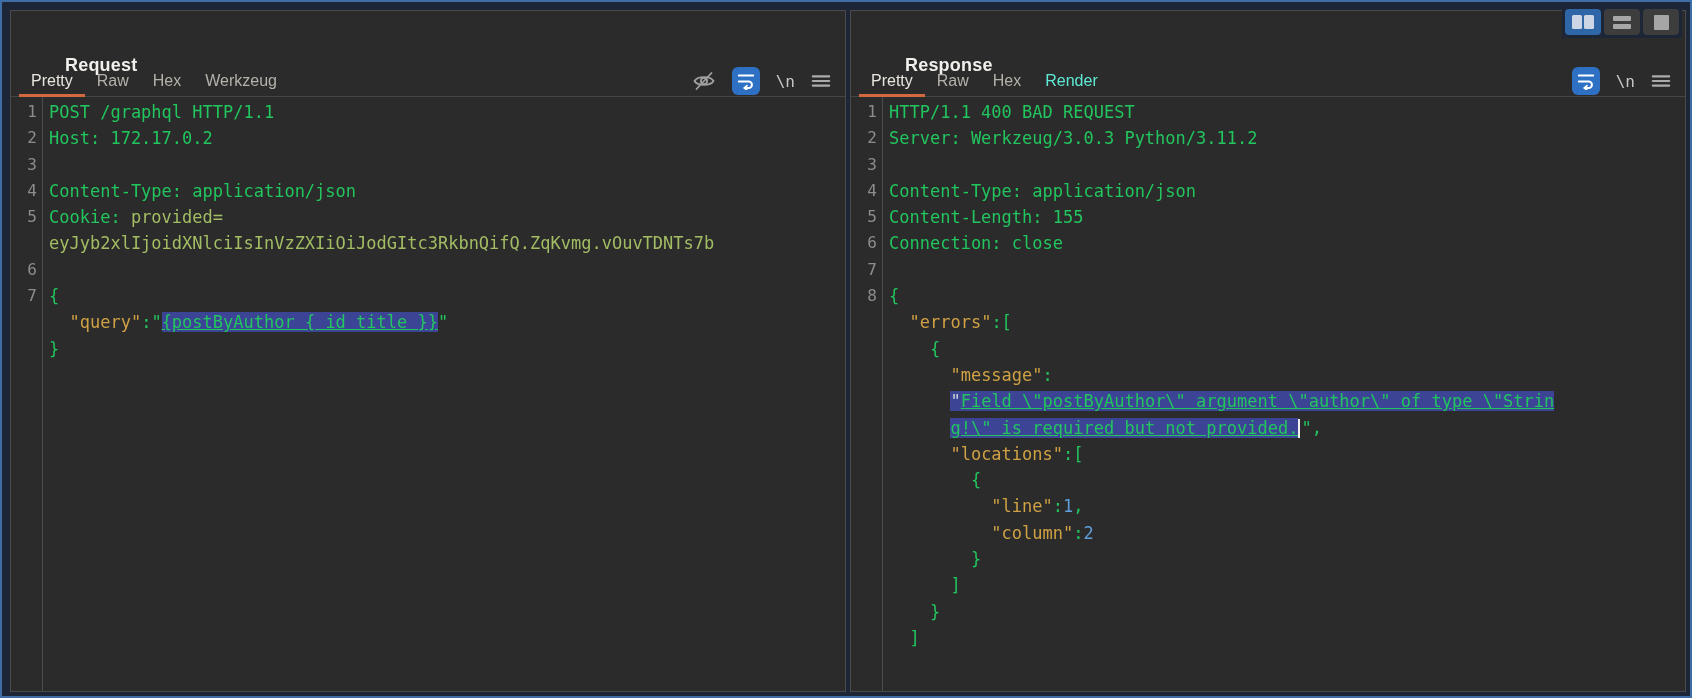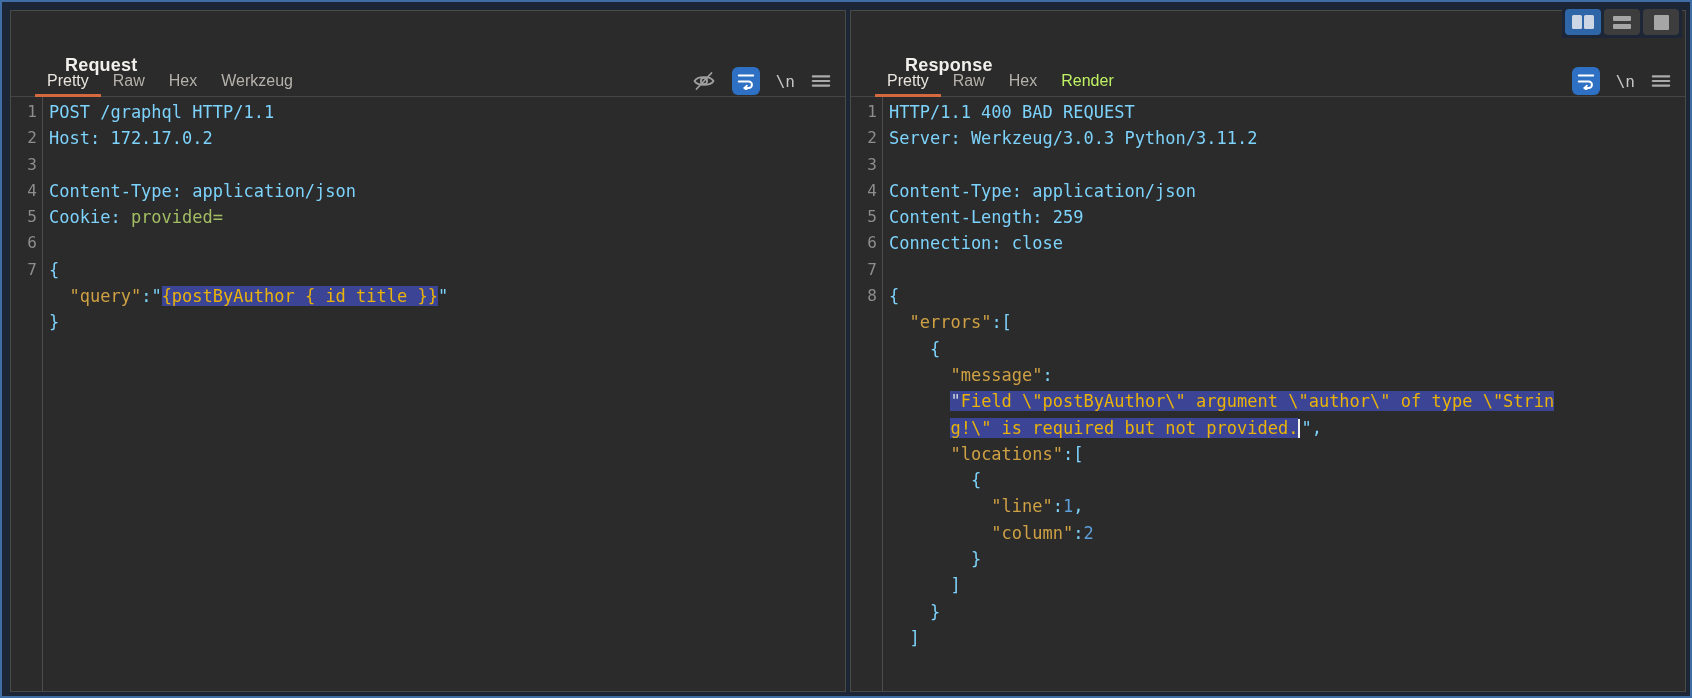--- a/index.html
+++ b/index.html
@@ -18,30 +18,30 @@
   .pane-request  { left:8px;  width:836px; }
   .pane-response { left:848px; width:836px; }
 
   .pane-title {
     position:absolute; left:18px; top:44px;
     color:#f2f0ec; font-size:18px; font-weight:bold; letter-spacing:.2px;margin-left:36px;
   }
   .tabbar {
     position:absolute; left:0; right:0; top:54px; height:32px;
     border-bottom:1px solid #454545;
-    padding-left:24px;
+    padding-left:8px;
     display:flex; align-items:stretch;
   }
   .tab {
     padding:7px 12px 0 12px; margin-bottom:-1px;
     font-size:16px; color:#b5b1ab; cursor:default;
     border-bottom:3px solid transparent;
   }
   .tab.active { color:#e9e5df; border-bottom-color:#d4683f; }
-  .tab.disabled { color:#bef264; }
+  .tab.disabled { color:#5eead4; }
 
   .tab-tools {
     position:absolute; right:14px; top:56px; height:28px;
     display:flex; align-items:center; gap:16px;
   }
   .icon-btn { display:flex; align-items:center; justify-content:center; }
   .wrap-btn {
     width:28px; height:28px; border-radius:6px; background:#2e71c4;
     display:flex; align-items:center; justify-content:center;
   }
@@ -55,25 +55,25 @@
   .editor::before {
     content:""; position:absolute; left:31px; top:0; bottom:0;
     width:1px; background:#4c4c4c;
   }
   .crow { display:flex; height:26.3px; line-height:26.3px; }
   .ln {
     flex:0 0 26px; text-align:right; color:#8d8d8d; font-size:16px;
     user-select:none;
   }
   .codeline { padding-left:12px; white-space:pre; color:#cfd8e1; }
-  .seg-d  { color:#7dd3fc; }
+  .seg-d  { color:#22c55e; }
   .seg-g  { color:#a2bd63; }
   .seg-k  { color:#cfa144; }
   .seg-n  { color:#5e9ed9; }
-  .seg-sg { color:#eab308; background:#3c4496; }
+  .seg-sg { color:#22c55e; background:#3c4496;text-decoration:underline; }
   .seg-sw { color:#cfd8e1; background:#3c4496; }
   .seg-cur {
     display:inline-block; width:2px; height:19px;
     background:#f0f0f0; vertical-align:text-bottom; margin-right:1px;
   }
 
   .layout-switch {
     position:absolute; top:4px; right:8px; z-index:5;
     background:#1c2637; padding:3px; display:flex; gap:3px;
   }
@@ -157,20 +157,24 @@
         </div>
         <div class="crow">
           <span class="ln">4</span>
           <span class="codeline"><span class="seg-d">Content-Type: application/json</span></span>
         </div>
         <div class="crow">
           <span class="ln">5</span>
           <span class="codeline"><span class="seg-d">Cookie: </span><span class="seg-g">provided=</span></span>
         </div>
         <div class="crow">
+          <span class="ln"></span>
+          <span class="codeline"><span class="seg-g">eyJyb2xlIjoidXNlciIsInVzZXIiOiJodGItc3RkbnQifQ.ZqKvmg.vOuvTDNTs7b</span></span>
+        </div>
+        <div class="crow">
           <span class="ln">6</span>
           <span class="codeline"></span>
         </div>
         <div class="crow">
           <span class="ln">7</span>
           <span class="codeline"><span class="seg-d">{</span></span>
         </div>
         <div class="crow">
           <span class="ln"></span>
           <span class="codeline"><span class="seg-d">  </span><span class="seg-k">"query"</span><span class="seg-d">:"</span><span class="seg-sg">{postByAuthor { id title }}</span><span class="seg-d">"</span></span>
@@ -221,21 +225,21 @@
         </div>
         <div class="crow">
           <span class="ln">3</span>
         </div>
         <div class="crow">
           <span class="ln">4</span>
           <span class="codeline"><span class="seg-d">Content-Type: application/json</span></span>
         </div>
         <div class="crow">
           <span class="ln">5</span>
-          <span class="codeline"><span class="seg-d">Content-Length: 259</span></span>
+          <span class="codeline"><span class="seg-d">Content-Length: 155</span></span>
         </div>
         <div class="crow">
           <span class="ln">6</span>
           <span class="codeline"><span class="seg-d">Connection: close</span></span>
         </div>
         <div class="crow">
           <span class="ln">7</span>
           <span class="codeline"></span>
         </div>
         <div class="crow">

